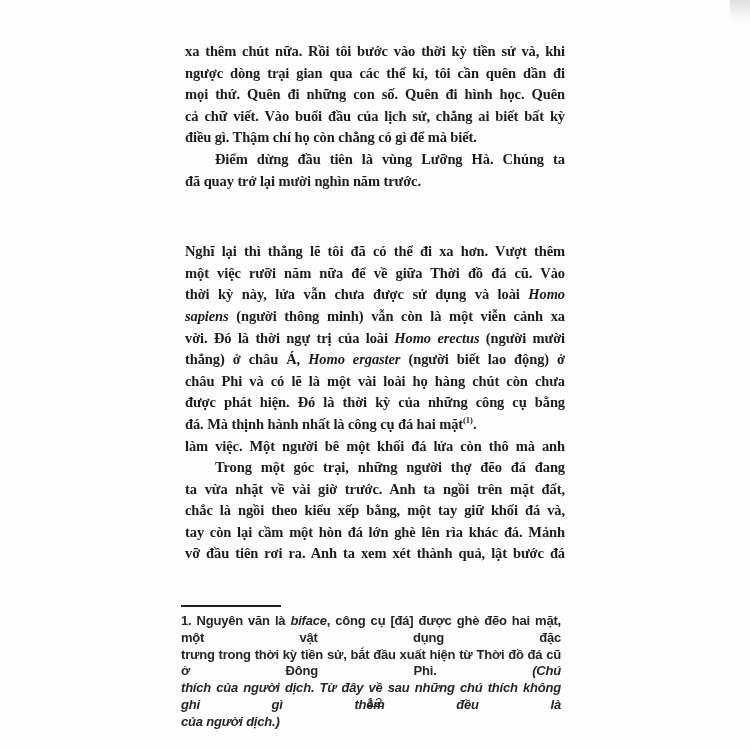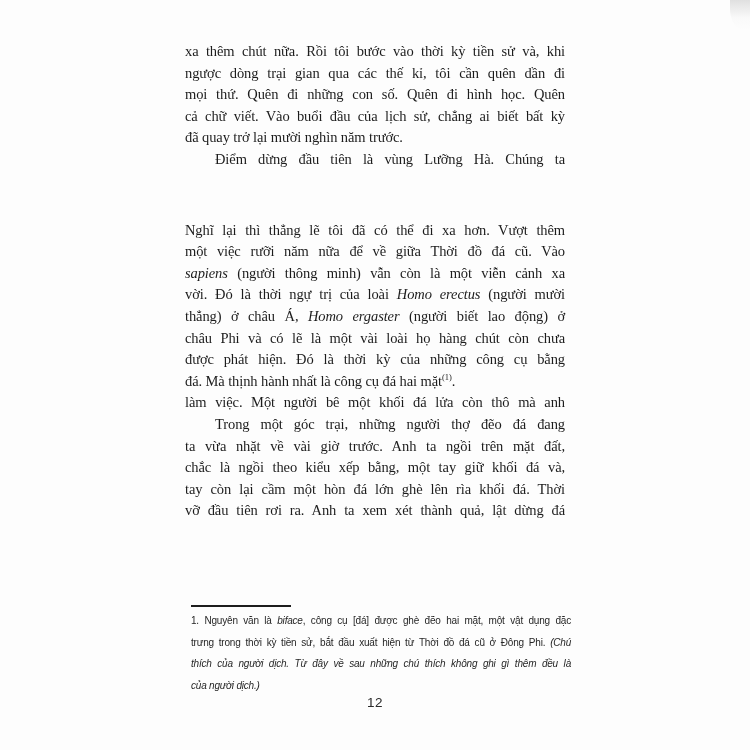--- a/index.html
+++ b/index.html
@@ -35,38 +35,39 @@
     font-size: 14.5px;
     line-height: 21.6px;
     letter-spacing: -0.1px;
   }
   .paragraph { margin: 0; }
   .paragraph.section-gap { margin-top: 49px; }
   .line {
     text-align: justify;
     text-align-last: justify;
     min-height: 21.6px;
+    font-weight: bold;
   }
   .line.unjust { text-align-last: auto; }
   .line.indented { text-indent: 30px; }
   .italic { font-style: italic; }
   sup {
     font-size: 8.5px;
     line-height: 0;
     vertical-align: super;
     letter-spacing: 0;
   }
   .footnote-block {
     position: absolute;
-    left: 191px;
+    left: 181px;
     top: 605px;
     width: 380px;
     color: #262626;
     font-family: "Liberation Sans", "DejaVu Sans", sans-serif;
-    font-size: 10px;
+    font-size: 13px;
     line-height: 16.8px;
     letter-spacing: -0.2px;
   }
   .footnote-rule {
     width: 100px;
     border: 0;
     border-top: 2px solid #1d1d1d;
     margin: 0 0 6px 0;
   }
   .page-number {
@@ -86,42 +87,44 @@
 
 <div class="book-page">
   <div class="photo-smudge"></div>
 
   <div class="text-block">
       <div class="paragraph">
         <div class="line"><span>xa thêm chút nữa. Rồi tôi bước vào thời kỳ tiền sử và, khi</span></div>
         <div class="line"><span>ngược dòng trại gian qua các thế kỉ, tôi cần quên dần đi</span></div>
         <div class="line"><span>mọi thứ. Quên đi những con số. Quên đi hình học. Quên</span></div>
         <div class="line"><span>cả chữ viết. Vào buổi đầu của lịch sử, chẳng ai biết bất kỳ</span></div>
+        <div class="line unjust"><span>điều gì. Thậm chí họ còn chẳng có gì để mà biết.</span></div>
       </div>
       <div class="paragraph">
+        <div class="line indented"><span>Điểm dừng đầu tiên là vùng Lưỡng Hà. Chúng ta</span></div>
         <div class="line unjust"><span>đã quay trở lại mười nghìn năm trước.</span></div>
-        <div class="line indented"><span>Điểm dừng đầu tiên là vùng Lưỡng Hà. Chúng ta</span></div>
       </div>
       <div class="paragraph section-gap">
         <div class="line"><span>Nghĩ lại thì thẳng lẽ tôi đã có thể đi xa hơn. Vượt thêm</span></div>
         <div class="line"><span>một việc rưỡi năm nữa để về giữa Thời đồ đá cũ. Vào</span></div>
+        <div class="line"><span>thời kỳ này, lửa vẫn chưa được sử dụng và loài </span><span class="italic">Homo</span></div>
         <div class="line"><span class="italic">sapiens</span><span> (người thông minh) vẫn còn là một viễn cảnh xa</span></div>
         <div class="line"><span>vời. Đó là thời ngự trị của loài </span><span class="italic">Homo erectus</span><span> (người mười</span></div>
         <div class="line"><span>thẳng) ở châu Á, </span><span class="italic">Homo ergaster</span><span> (người biết lao động) ở</span></div>
         <div class="line"><span>châu Phi và có lẽ là một vài loài họ hàng chút còn chưa</span></div>
         <div class="line"><span>được phát hiện. Đó là thời kỳ của những công cụ bằng</span></div>
         <div class="line unjust"><span>đá. Mà thịnh hành nhất là công cụ đá hai mặt</span><sup>(1)</sup><span>.</span></div>
       </div>
       <div class="paragraph">
         <div class="line"><span>làm việc. Một người bê một khối đá lửa còn thô mà anh</span></div>
         <div class="line indented"><span>Trong một góc trại, những người thợ đẽo đá đang</span></div>
         <div class="line"><span>ta vừa nhặt về vài giờ trước. Anh ta ngồi trên mặt đất,</span></div>
         <div class="line"><span>chắc là ngồi theo kiểu xếp bằng, một tay giữ khối đá và,</span></div>
-        <div class="line"><span>tay còn lại cầm một hòn đá lớn ghè lên rìa khối đá. Thời</span></div>
-        <div class="line"><span>vỡ đầu tiên rơi ra. Anh ta xem xét thành quả, lật dừng đá</span></div>
+        <div class="line"><span>tay còn lại cầm một hòn đá lớn ghè lên rìa khác đá. Mảnh</span></div>
+        <div class="line"><span>vỡ đầu tiên rơi ra. Anh ta xem xét thành quả, lật bước đá</span></div>
       </div>
     </div>
 
   <div class="footnote-block">
     <hr class="footnote-rule">
     <div>
         <div class="line"><span>1. Nguyên văn là </span><span class="italic">biface</span><span>, công cụ [đá] được ghè đẽo hai mặt, một vật dụng đặc</span></div>
         <div class="line"><span>trưng trong thời kỳ tiền sử, bắt đầu xuất hiện từ Thời đồ đá cũ ở Đông Phi. </span><span class="italic">(Chú</span></div>
         <div class="line"><span class="italic">thích của người dịch. Từ đây về sau những chú thích không ghi gì thêm đều là</span></div>
         <div class="line unjust"><span class="italic">của người dịch.)</span></div>

